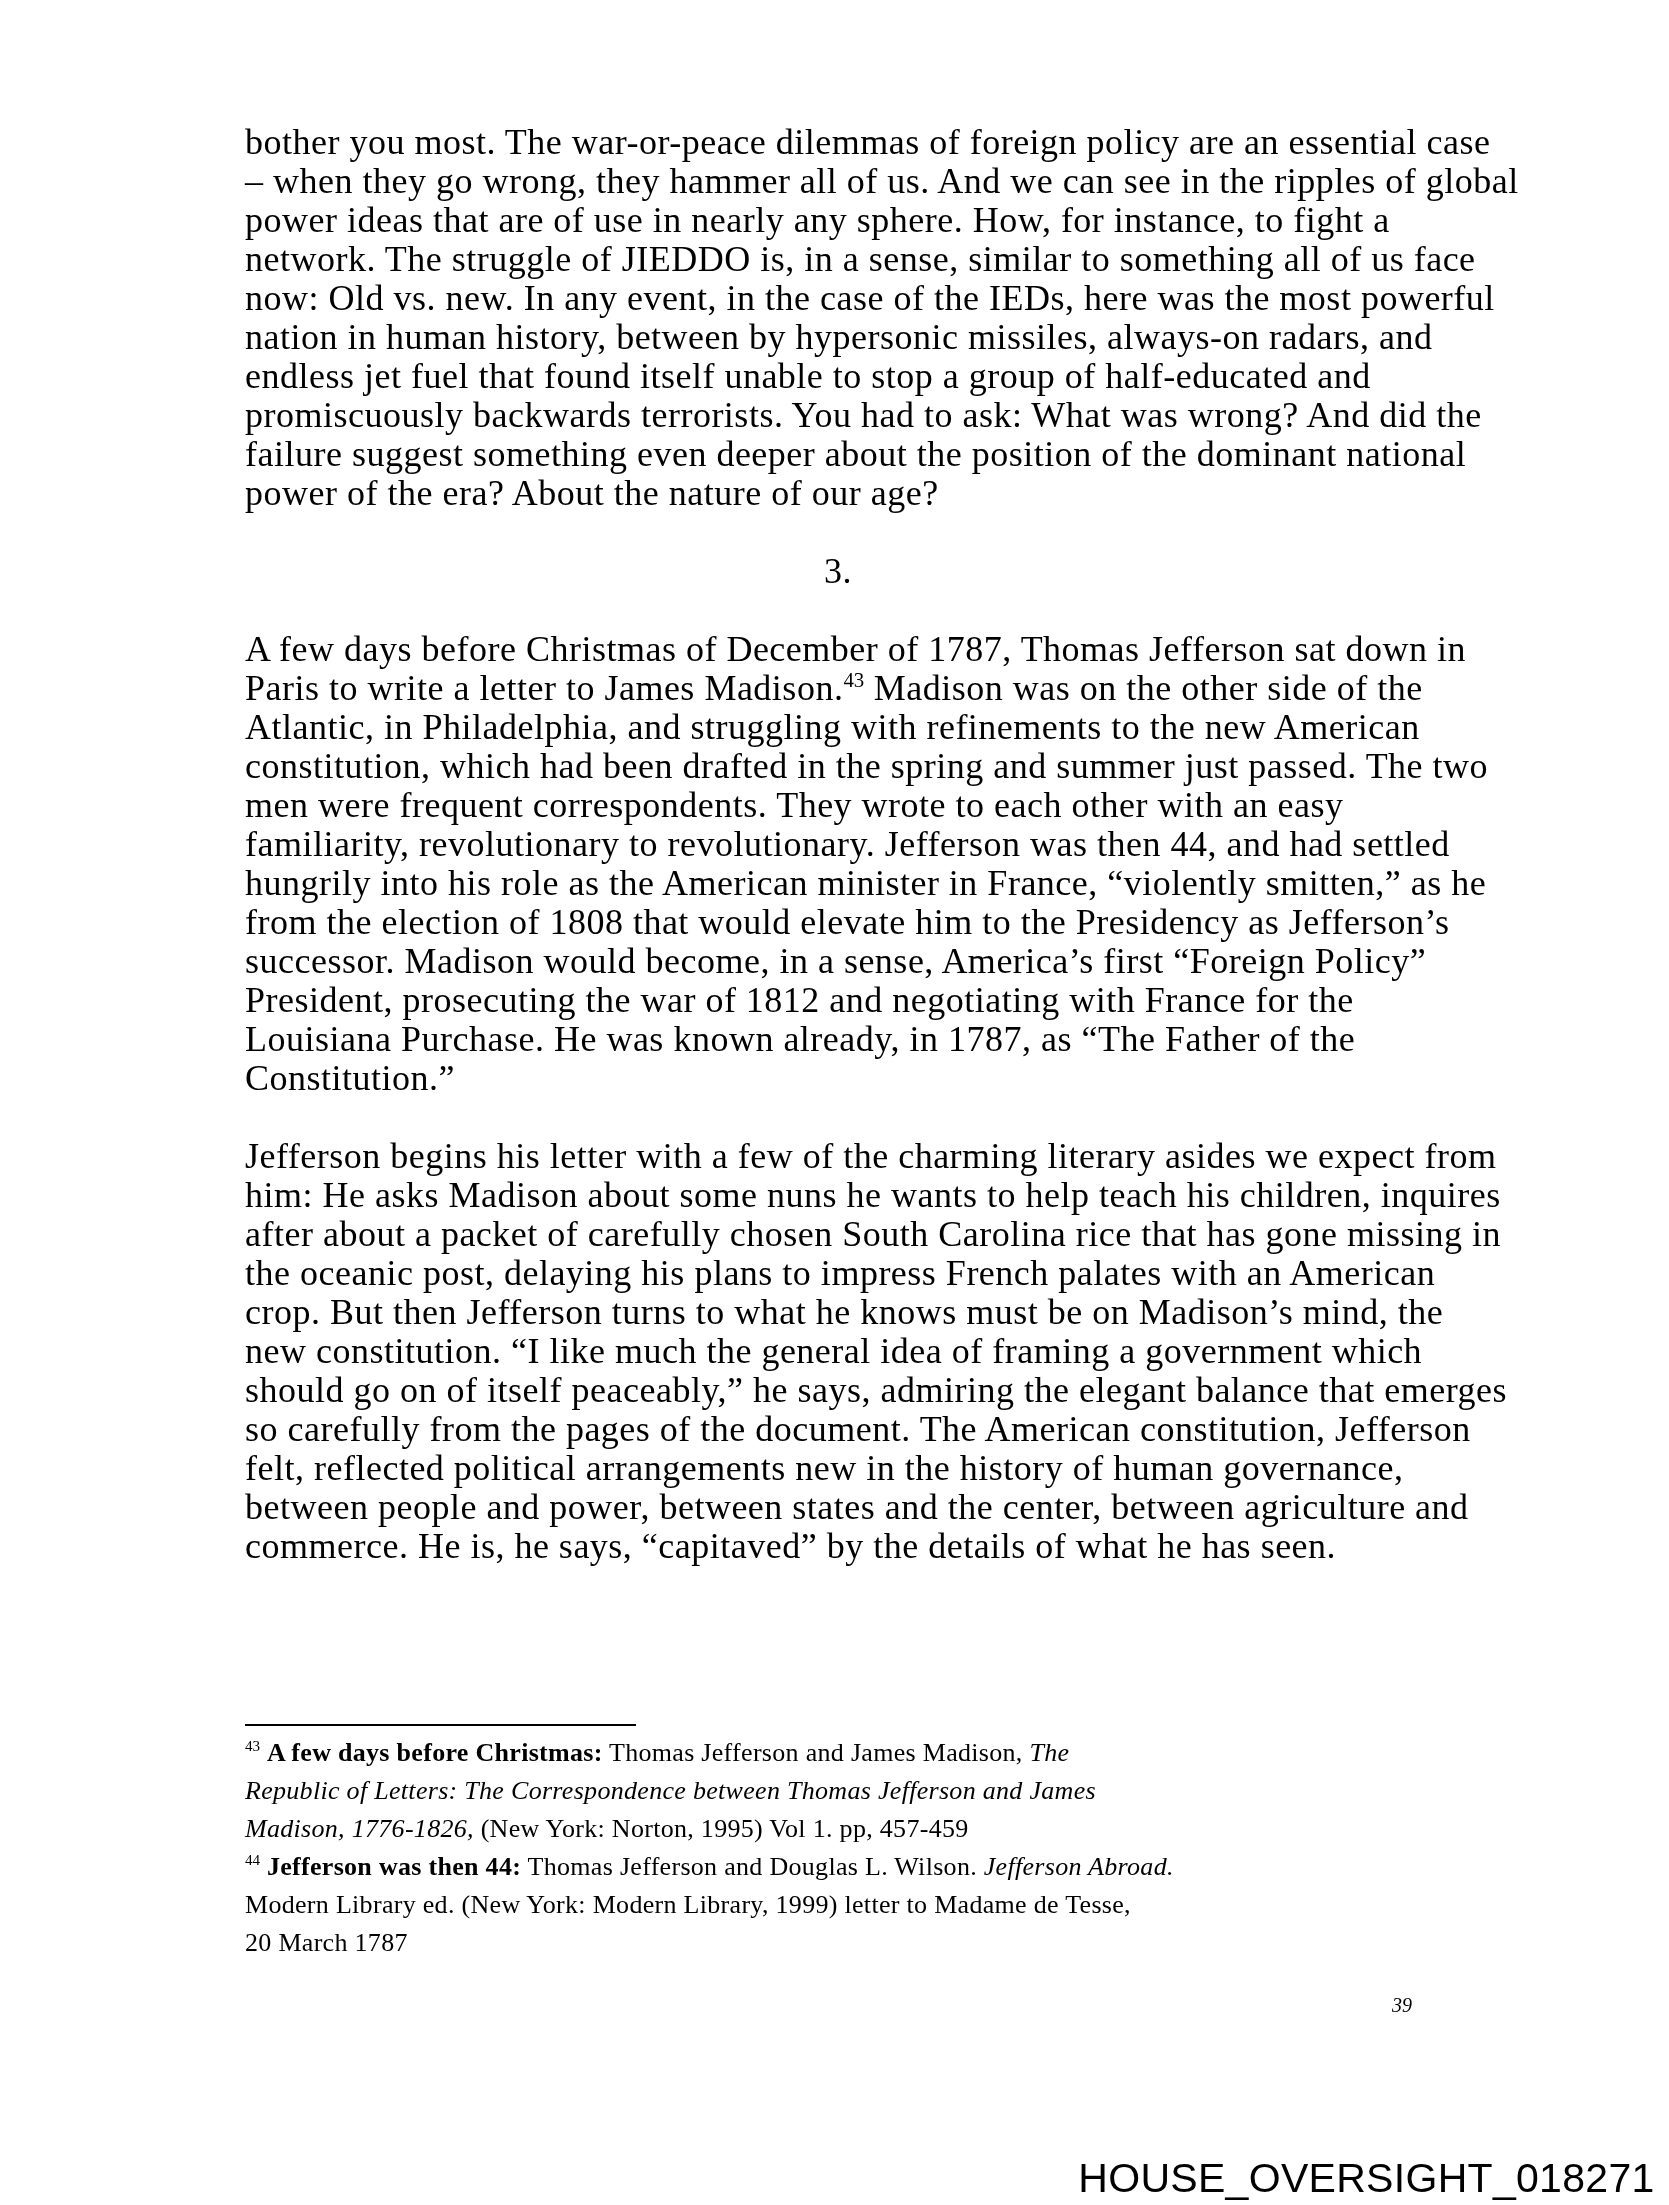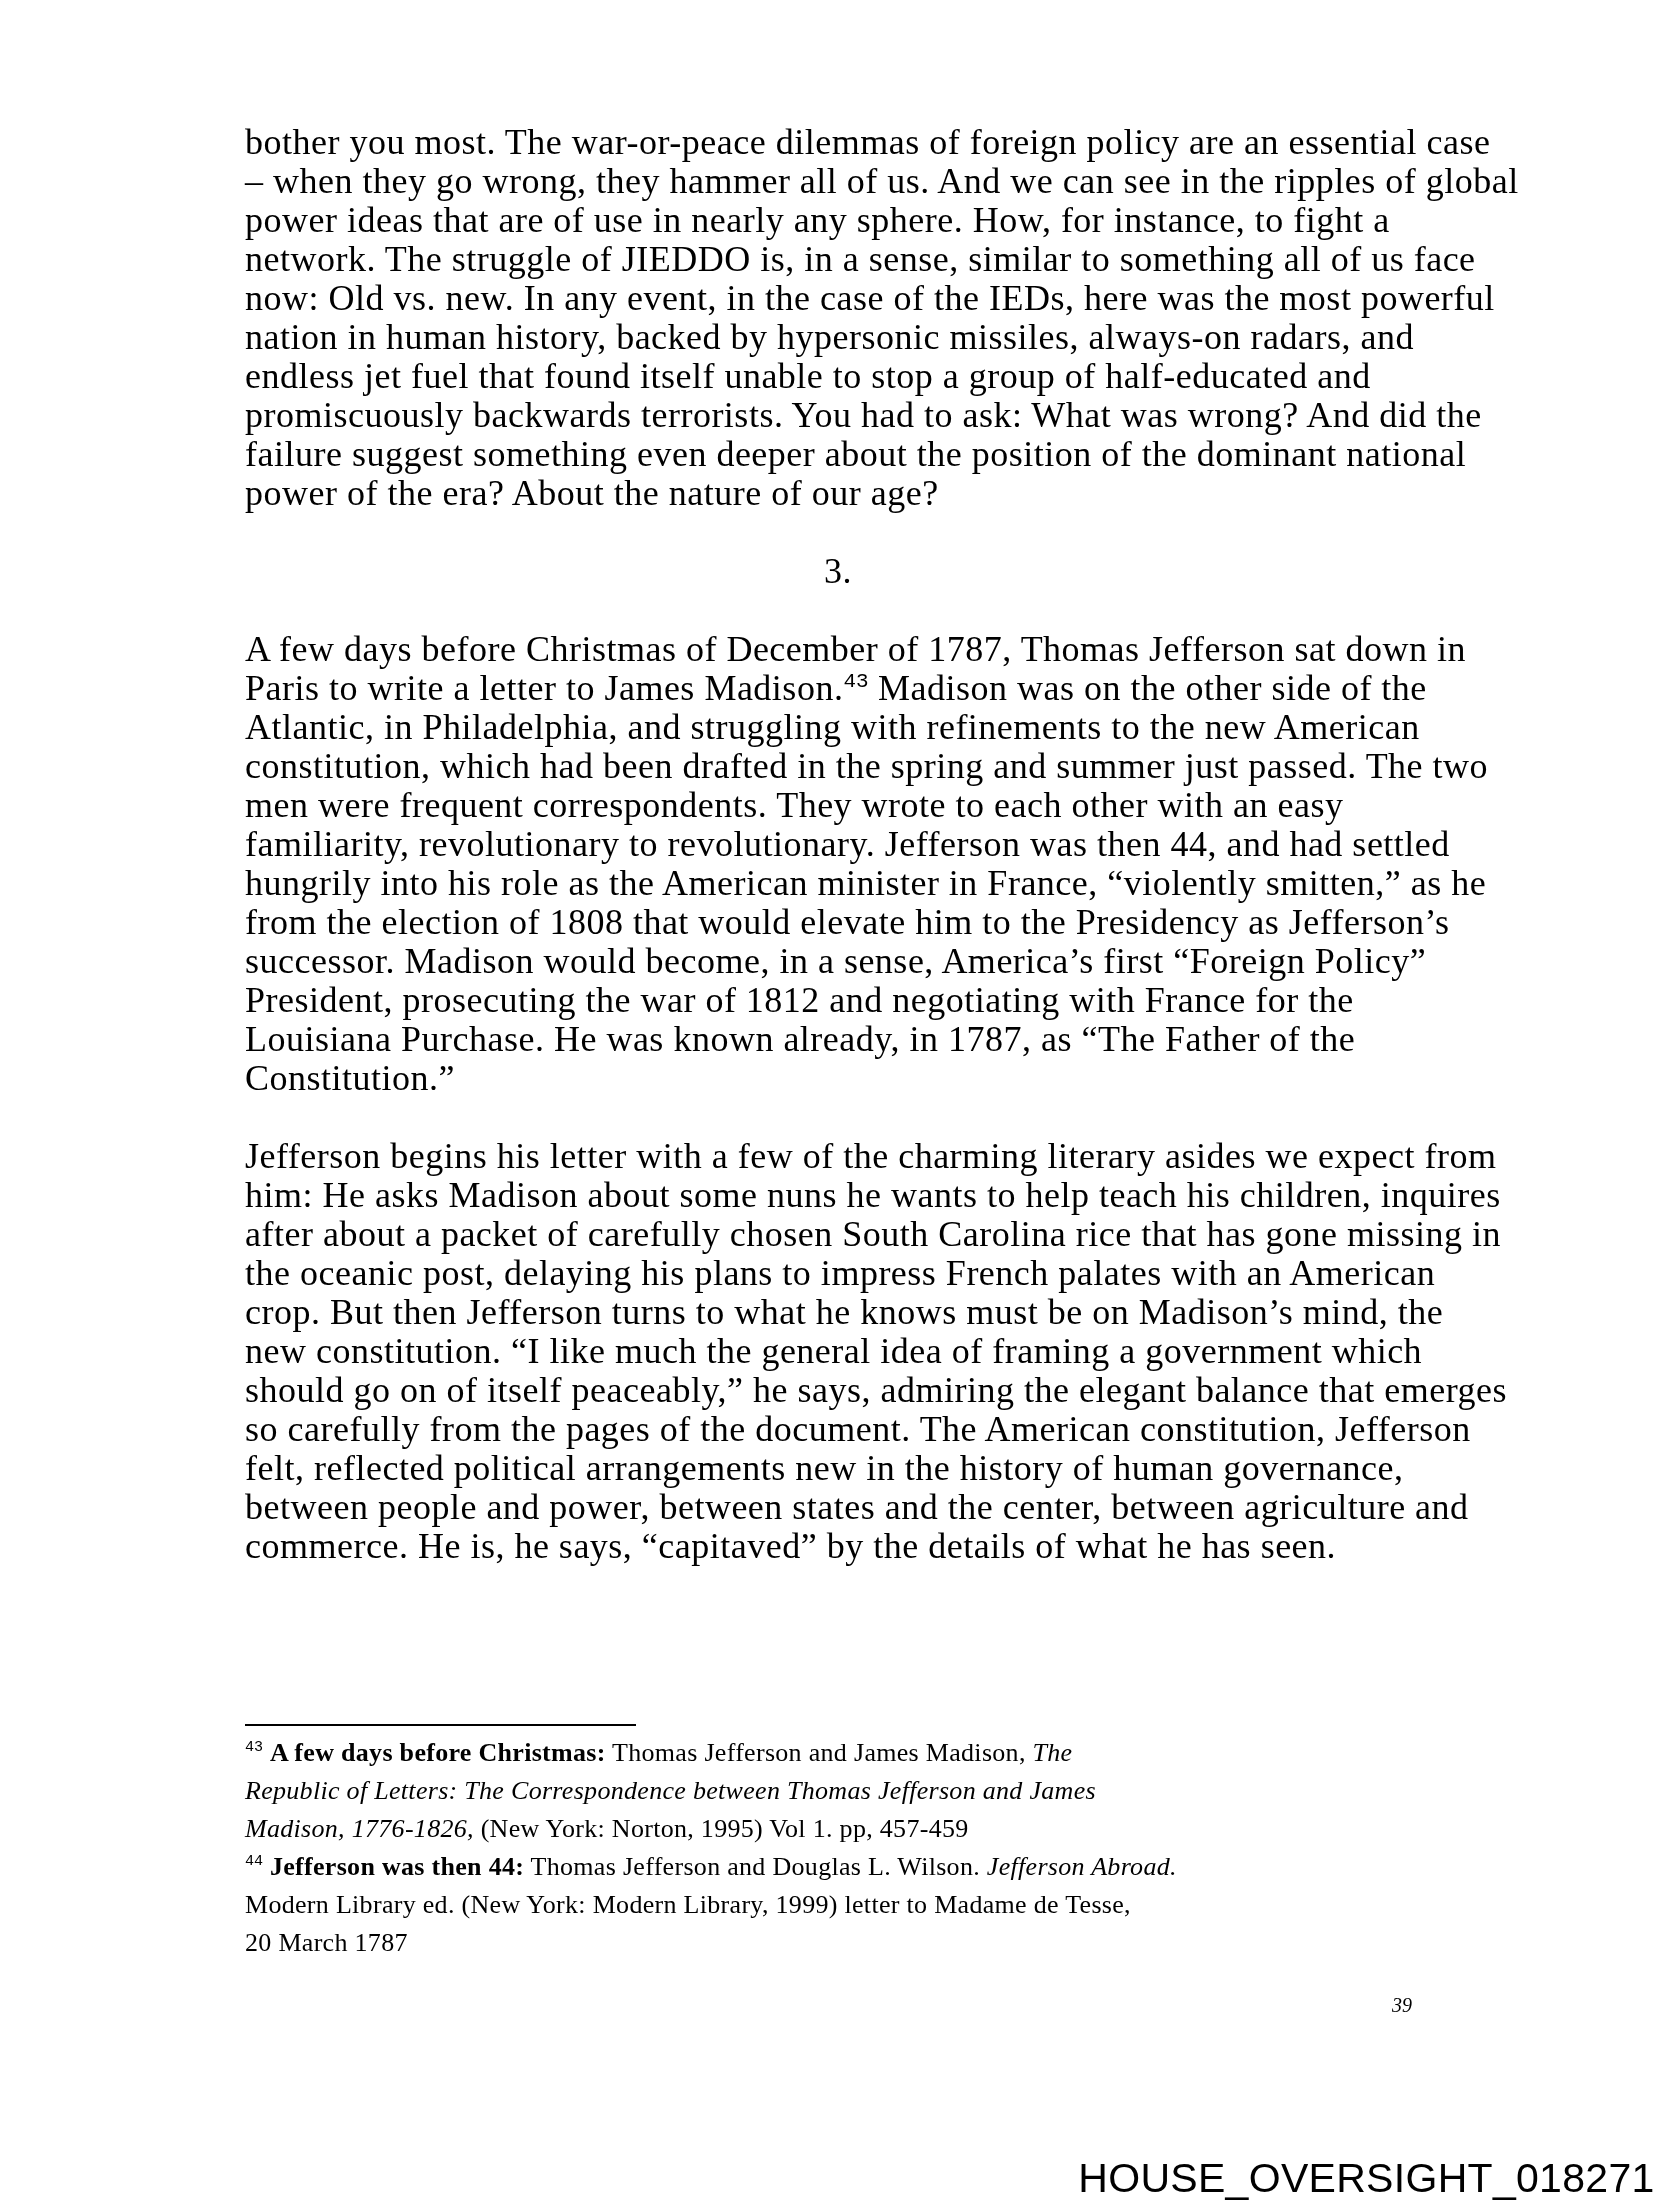--- a/index.html
+++ b/index.html
@@ -33,21 +33,20 @@
   }
   .line {
     white-space: pre;
     height: 39px;
   }
   .sup {
     vertical-align: super;
     font-size: 0.58em;
     line-height: 0;
     letter-spacing: 0;
-    font-family: Liberation Mono, monospace;
   }
   .b { font-weight: bold; margin-top: 12px; }
   .i { font-style: italic; }
   .footnote-separator {
     position: absolute;
     left: 245px;
     top: 1724px;
     width: 391px;
     height: 0;
     border-top: 2.6px solid #000000;
@@ -85,21 +84,21 @@
 <body>
 
 <div class="page">
   <div class="text-column" id="body-column">
       <div class="paragraph">
         <div class="line"><span>bother you most. The war-or-peace dilemmas of foreign policy are an essential case</span></div>
         <div class="line"><span>– when they go wrong, they hammer all of us. And we can see in the ripples of global</span></div>
         <div class="line"><span>power ideas that are of use in nearly any sphere. How, for instance, to fight a</span></div>
         <div class="line"><span>network. The struggle of JIEDDO is, in a sense, similar to something all of us face</span></div>
         <div class="line"><span>now: Old vs. new. In any event, in the case of the IEDs, here was the most powerful</span></div>
-        <div class="line"><span>nation in human history, backed by hypersonic missiles, always-on radars, and</span></div>
+        <div class="line"><span>nation in human history, between by hypersonic missiles, always-on radars, and</span></div>
         <div class="line"><span>endless jet fuel that found itself unable to stop a group of half-educated and</span></div>
         <div class="line"><span>promiscuously backwards terrorists. You had to ask: What was wrong? And did the</span></div>
         <div class="line"><span>failure suggest something even deeper about the position of the dominant national</span></div>
         <div class="line"><span>power of the era? About the nature of our age?</span></div>
       </div>
       <div class="paragraph center">
         <div class="line"><span>3.</span></div>
       </div>
       <div class="paragraph">
         <div class="line"><span>A few days before Christmas of December of 1787, Thomas Jefferson sat down in</span></div>

